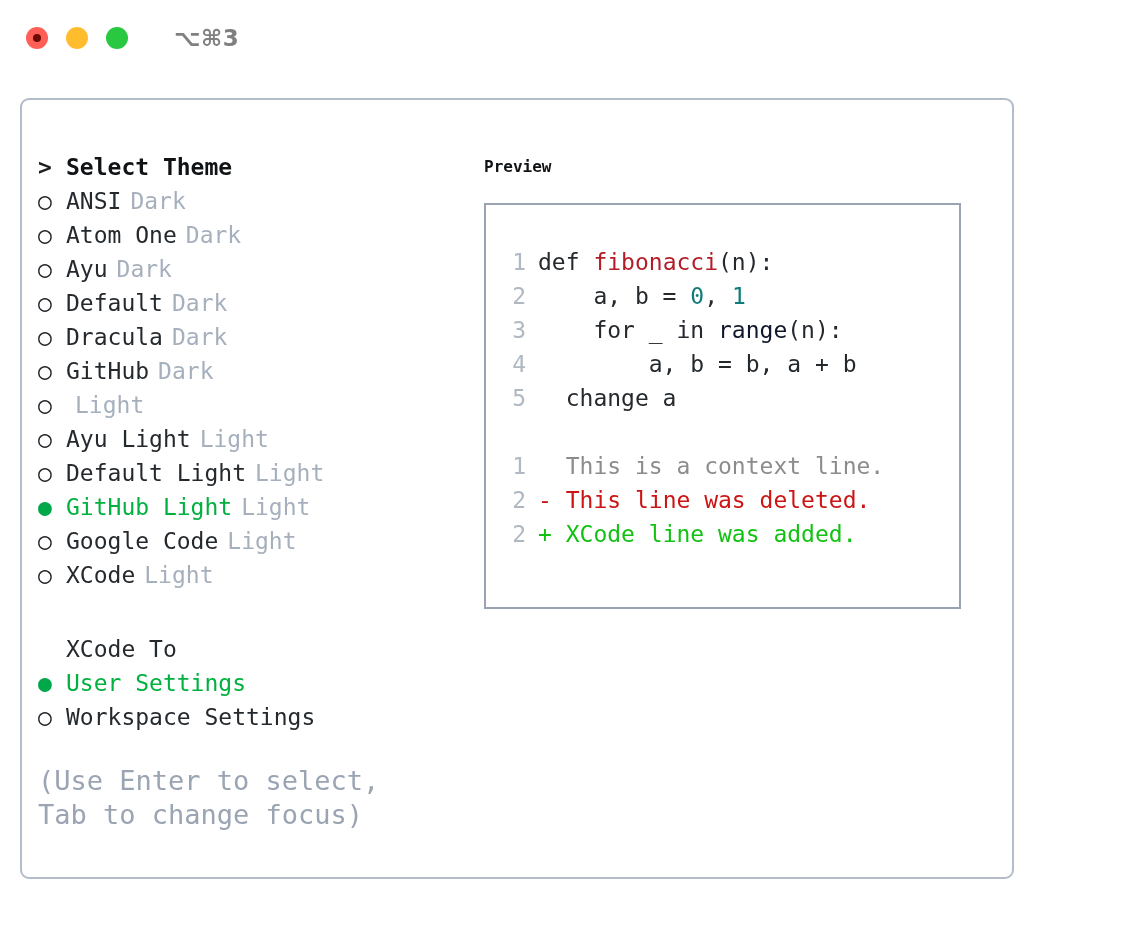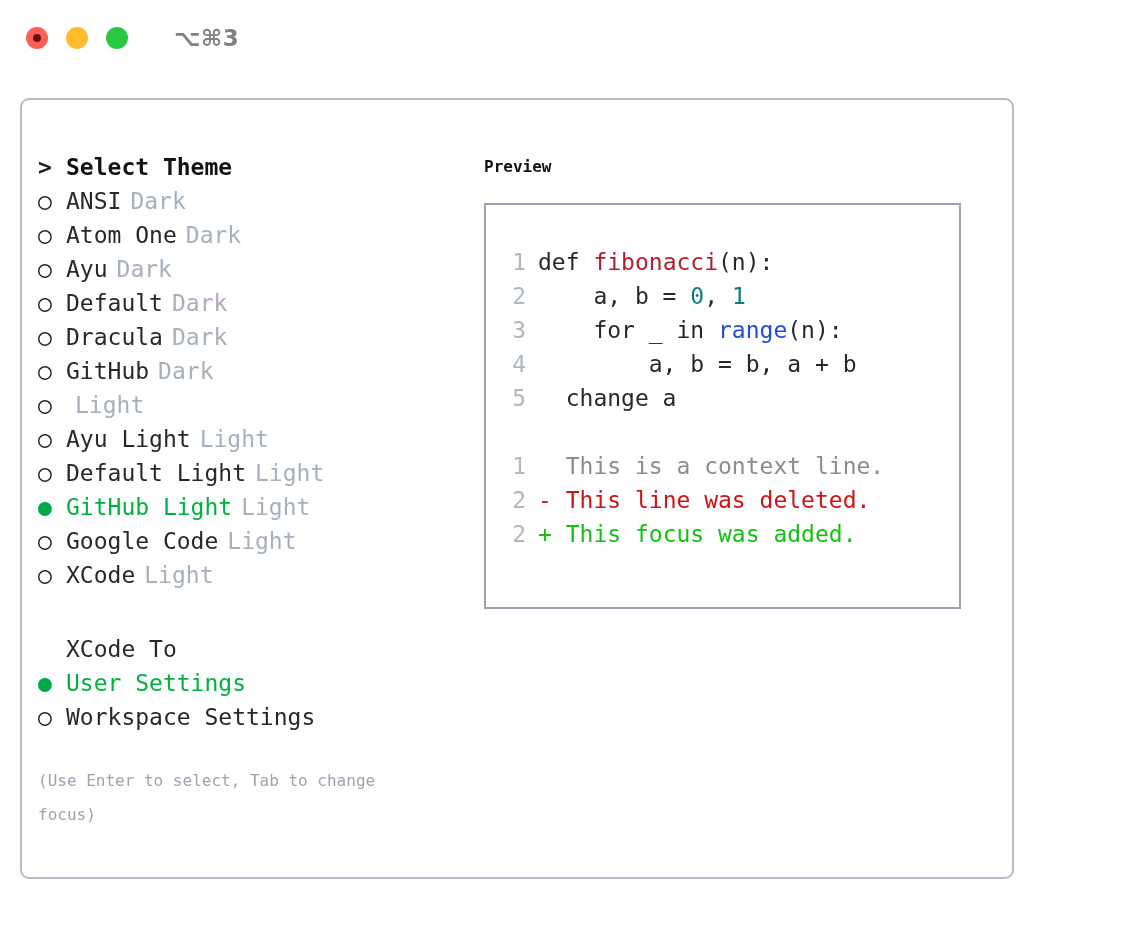--- a/index.html
+++ b/index.html
@@ -129,21 +129,21 @@
   }
   .category {
     color: #a6b0bd;
     margin-left: 9px;
   }
   .spacer-md { height: 40px; }
 
   #help-text {
     margin-top: 30px;
     width: 400px;
-    font-size: 16px;
+    font-size: 27px;
     line-height: 34px;
     color: #9aa4b2;
     white-space: pre-wrap;
   }
 
   
   #right-col {
     flex: 1;
     padding: 50px 0 0 0;
     box-sizing: border-box;
@@ -175,21 +175,21 @@
     width: 26px;
     flex: none;
     text-align: right;
     color: #b0b8c2;
     margin-right: 12px;
   }
   .code-text { color: #24292e; }
 
   .tok-fn     { color: #b31d28; }
   .tok-num    { color: #0f7c7c; }
-  .tok-builtin{ color: #1d4ed8; margin-top: 28px; }
+  .tok-builtin{ color: #0f172a; margin-top: 28px; }
   .tok-plain  { color: #24292e; }
 
   .diff-gap { height: 34px; }
   .diff-context { color: #8c8c8c; }
   .diff-del     { color: #cc1414; }
   .diff-add     { color: #13c113; }
 </style>
 </head>
 <body>
 
@@ -254,20 +254,20 @@
               <div class="code-line"><span class="lineno">1</span><span class="code-text"><span class="tok-plain">def </span><span class="tok-fn">fibonacci</span><span class="tok-plain">(n):</span></span></div>
               <div class="code-line"><span class="lineno">2</span><span class="code-text"><span class="tok-plain">    a, b = </span><span class="tok-num">0</span><span class="tok-plain">, </span><span class="tok-num">1</span></span></div>
               <div class="code-line"><span class="lineno">3</span><span class="code-text"><span class="tok-plain">    for _ in </span><span class="tok-builtin">range</span><span class="tok-plain">(n):</span></span></div>
               <div class="code-line"><span class="lineno">4</span><span class="code-text"><span class="tok-plain">        a, b = b, a + b</span></span></div>
               <div class="code-line"><span class="lineno">5</span><span class="code-text"><span class="tok-plain">  change a</span></span></div>
             </div>
           <div class="diff-gap"></div>
           <div id="diff-block">
               <div class="code-line"><span class="lineno">1</span><span class="diff-context"><span>  </span><span>This is a context line.</span></span></div>
               <div class="code-line"><span class="lineno">2</span><span class="diff-del"><span>- </span><span>This line was deleted.</span></span></div>
-              <div class="code-line"><span class="lineno">2</span><span class="diff-add"><span>+ </span><span>This focus was added.</span></span></div>
+              <div class="code-line"><span class="lineno">2</span><span class="diff-add"><span>+ </span><span>XCode line was added.</span></span></div>
             </div>
         </div>
       </div>
 
     </div>
   </div>
 </div>
 
 </body></html>

